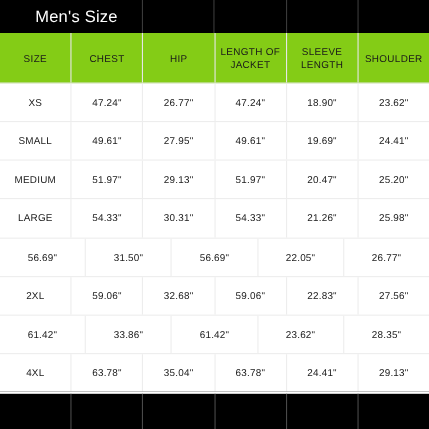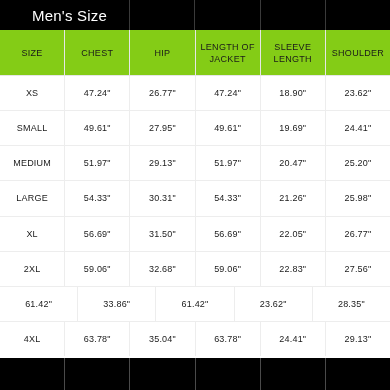--- a/index.html
+++ b/index.html
@@ -234,23 +234,20 @@
       <div class="dcell">
           <span>21.26"</span>
         </div>
       <div class="dcell">
           <span>25.98"</span>
         </div>
     </div>
 
     <div class="data-row">
       <div class="dcell">
-          <span>XL</span>
-        </div>
-      <div class="dcell">
           <span>56.69"</span>
         </div>
       <div class="dcell">
           <span>31.50"</span>
         </div>
       <div class="dcell">
           <span>56.69"</span>
         </div>
       <div class="dcell">
           <span>22.05"</span>

